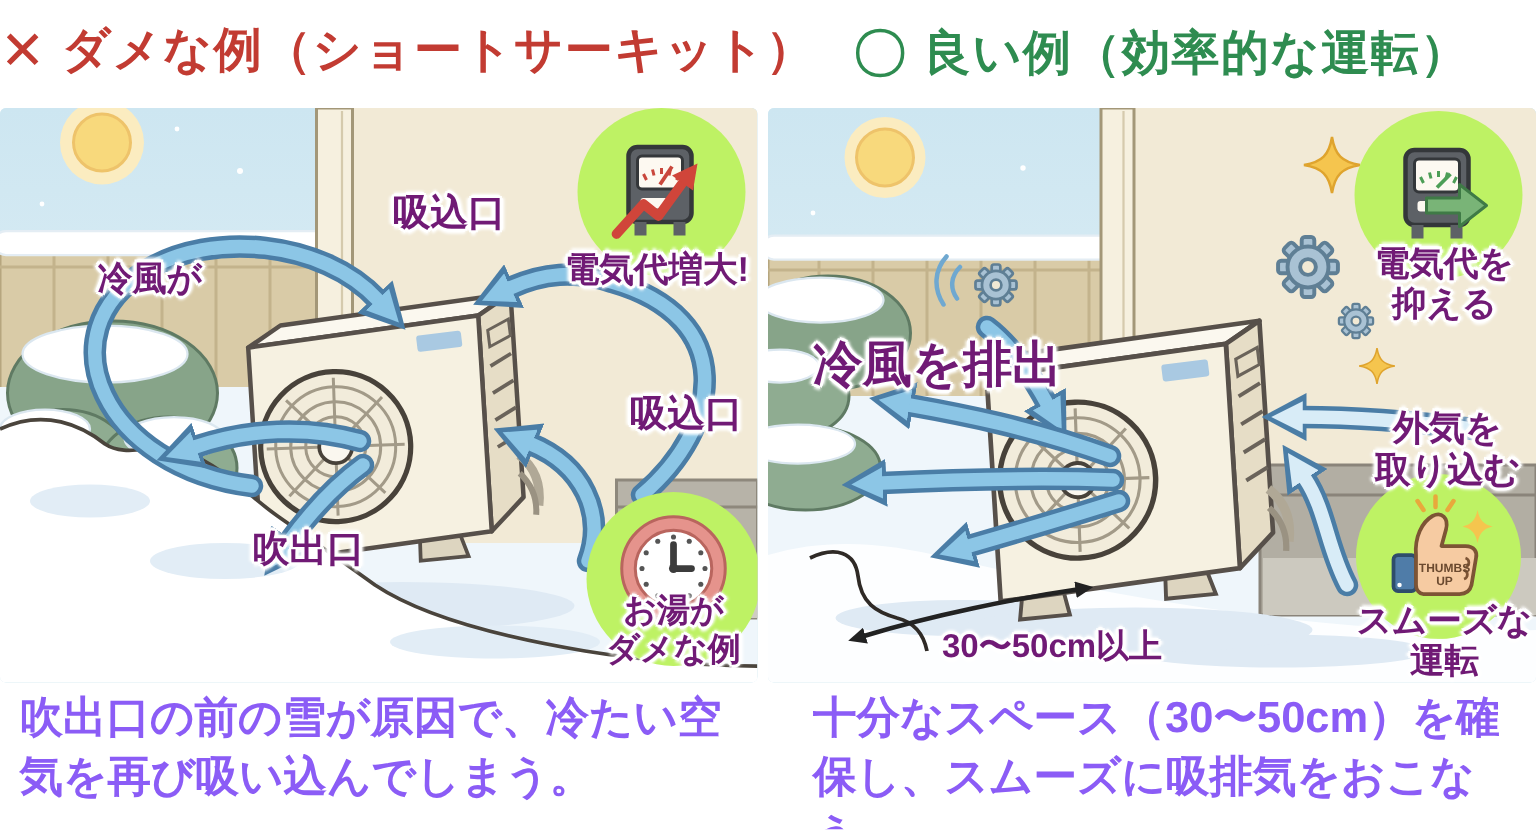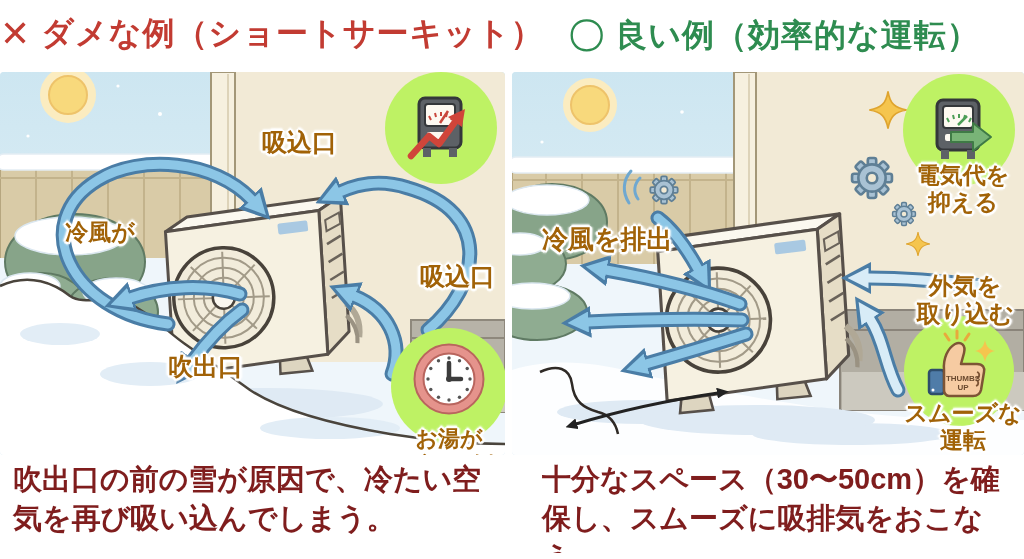--- a/index.html
+++ b/index.html
@@ -8,27 +8,27 @@
   .title{position:absolute;top:12px;font-size:32px;font-weight:800;letter-spacing:1px;
          white-space:nowrap;text-align:center;}
   .title .mark{font-size:36px;font-weight:800;margin-right:10px;vertical-align:-2px;}
   .title-bad{left:0;width:505px;color:#c23b32;}
   .title-good{left:524px;width:500px;color:#2e8c50;text-align:center;}
   .panel{position:absolute;top:72px;height:383px;border-radius:4px;overflow:hidden;background:#d7ebf4;}
   .panel-bad{left:0;width:505px;}
   .panel-good{left:512px;width:512px;}
   svg.scene{position:absolute;left:0;top:0;}
   .badge{position:absolute;background:#bef264;border-radius:50%;display:flex;align-items:center;justify-content:center;}
-  .label{position:absolute;font-weight:800;color:#a16207;line-height:1.18;white-space:nowrap;
+  .label{position:absolute;font-weight:800;color:#701a75;line-height:1.18;white-space:nowrap;
      text-shadow:2px 0 0 #fff,-2px 0 0 #fff,0 2px 0 #fff,0 -2px 0 #fff,
                  1.5px 1.5px 0 #fff,-1.5px 1.5px 0 #fff,1.5px -1.5px 0 #fff,-1.5px -1.5px 0 #fff,
                  3px 0 2px #fff,-3px 0 2px #fff,0 3px 2px #fff,0 -3px 2px #fff;}
   .label .ln{display:block;}
   .label.center{text-align:center;}
-  .caption{position:absolute;top:460px;font-size:29px;font-weight:800;color:#7f1d1d;line-height:1.34;}
+  .caption{position:absolute;top:460px;font-size:29px;font-weight:800;color:#8b5cf6;line-height:1.34;}
   .caption-bad{left:13px;width:496px;}
   .caption-good{left:542px;width:478px;}
   .ad{fill:none;stroke:#4a7da6;stroke-width:15;stroke-linecap:round;}
   .al{fill:none;stroke:#8cc6e6;stroke-width:9;stroke-linecap:round;}
   .aw{fill:none;stroke:#d8ecf7;stroke-width:9;stroke-linecap:round;}
 </style>
 </head>
 <body>
 
 <div class="stage">
@@ -198,27 +198,28 @@
             <circle cx="27.5" cy="19.8" r="1.7"></circle>
           <circle cx="38" cy="17" r="1.7"></circle>
             <circle cx="48.5" cy="19.8" r="1.7"></circle>
             <circle cx="56.2" cy="27.5" r="1.7"></circle>
         </g>
         <path d="M38,38 L38,22 M38,38 L50,38" stroke="#3c3c3c" stroke-width="4.5" stroke-linecap="round" fill="none"></path>
         <circle cx="38" cy="38" r="3" fill="#3c3c3c"></circle>
       </svg>
     </div>
 
-    <div class="label center" style="left:40px;top:100px;width:120px;font-size:23px;margin-top:47px;">
+    <div class="label center" style="left:40px;top:100px;width:120px;font-size:23px;">
       <span class="ln">冷風が</span>
     </div>
     <div class="label" style="left:262px;top:56px;font-size:25px;">吸込口</div>
     <div class="label" style="left:420px;top:190px;font-size:25px;">吸込口</div>
     <div class="label" style="left:148px;top:280px;font-size:25px;margin-left:20px;">吹出口</div>
-    <div class="label center" style="left:390px;top:322px;width:118px;font-size:22px;margin-top:32px;">
+    <div class="label center" style="left:368px;top:94px;width:140px;font-size:23px;">電気代増大!</div>
+    <div class="label center" style="left:390px;top:322px;width:118px;font-size:22px;">
       <span class="ln">お湯が</span>
       <span class="ln">ダメな例</span>
     </div>
   </div>
 
   <div class="panel panel-good">
     <svg class="scene" viewBox="0 0 512 383" width="512" height="383">
       <rect x="0" y="0" width="512" height="383" fill="url(#sky)"></rect>
       <g>
         <circle cx="78" cy="33" r="27" fill="#fbecc0"></circle>
@@ -302,31 +303,32 @@
         <circle cx="12" cy="62" r="1.5" fill="#fff"></circle>
         <path d="M23,42 C22,30 27,20 34,16 C40,13 45,17 43,25 L40,36 L56,36 C62,36 64,40 63,44 L60,62 C59,66 56,68 52,68 L28,68 C25,68 23,65 23,62 Z" fill="#f6cba2" stroke="#7d5435" stroke-width="2.5" stroke-linejoin="round"></path>
         <path d="M56,44 C59,45 59,49 56,50 M55,52 C58,53 58,57 55,58" fill="none" stroke="#7d5435" stroke-width="1.8"></path>
         <path d="M28,12 L24,6 M36,10 L36,3 M44,12 L48,6" stroke="#e8a93c" stroke-width="3" stroke-linecap="round"></path>
         <path d="M64,12 C65.5,19 68,21.5 74,23 C68,24.5 65.5,27 64,34 C62.5,27 60,24.5 54,23 C60,21.5 62.5,19 64,12 Z" fill="#f5c54e"></path>
         <text x="42" y="53" text-anchor="middle" font-size="8" font-weight="bold" fill="#6b4a2f">THUMBS</text>
         <text x="42" y="62" text-anchor="middle" font-size="8" font-weight="bold" fill="#6b4a2f">UP</text>
       </svg>
     </div>
 
-    <div class="label" style="left:30px;top:152px;font-size:26px;">冷風を排出</div>
+    <div class="label" style="left:30px;top:152px;font-size:33px;">冷風を排出</div>
     <div class="label center" style="left:388px;top:90px;width:126px;font-size:23px;">
       <span class="ln">電気代を</span>
       <span class="ln">抑える</span>
     </div>
     <div class="label center" style="left:388px;top:200px;width:130px;font-size:24px;">
       <span class="ln">外気を</span>
       <span class="ln">取り込む</span>
     </div>
     <div class="label center" style="left:386px;top:328px;width:130px;font-size:23px;">
       <span class="ln">スムーズな</span>
       <span class="ln">運転</span>
     </div>
+    <div class="label" style="left:116px;top:346px;font-size:22px;">30〜50cm以上</div>
   </div>
 
   <div class="caption caption-bad">吹出口の前の雪が原因で、冷たい空気を再び吸い込んでしまう。</div>
   <div class="caption caption-good">十分なスペース（30〜50cm）を確保し、スムーズに吸排気をおこなう。</div>
 
 </div>
 
 </body></html>

